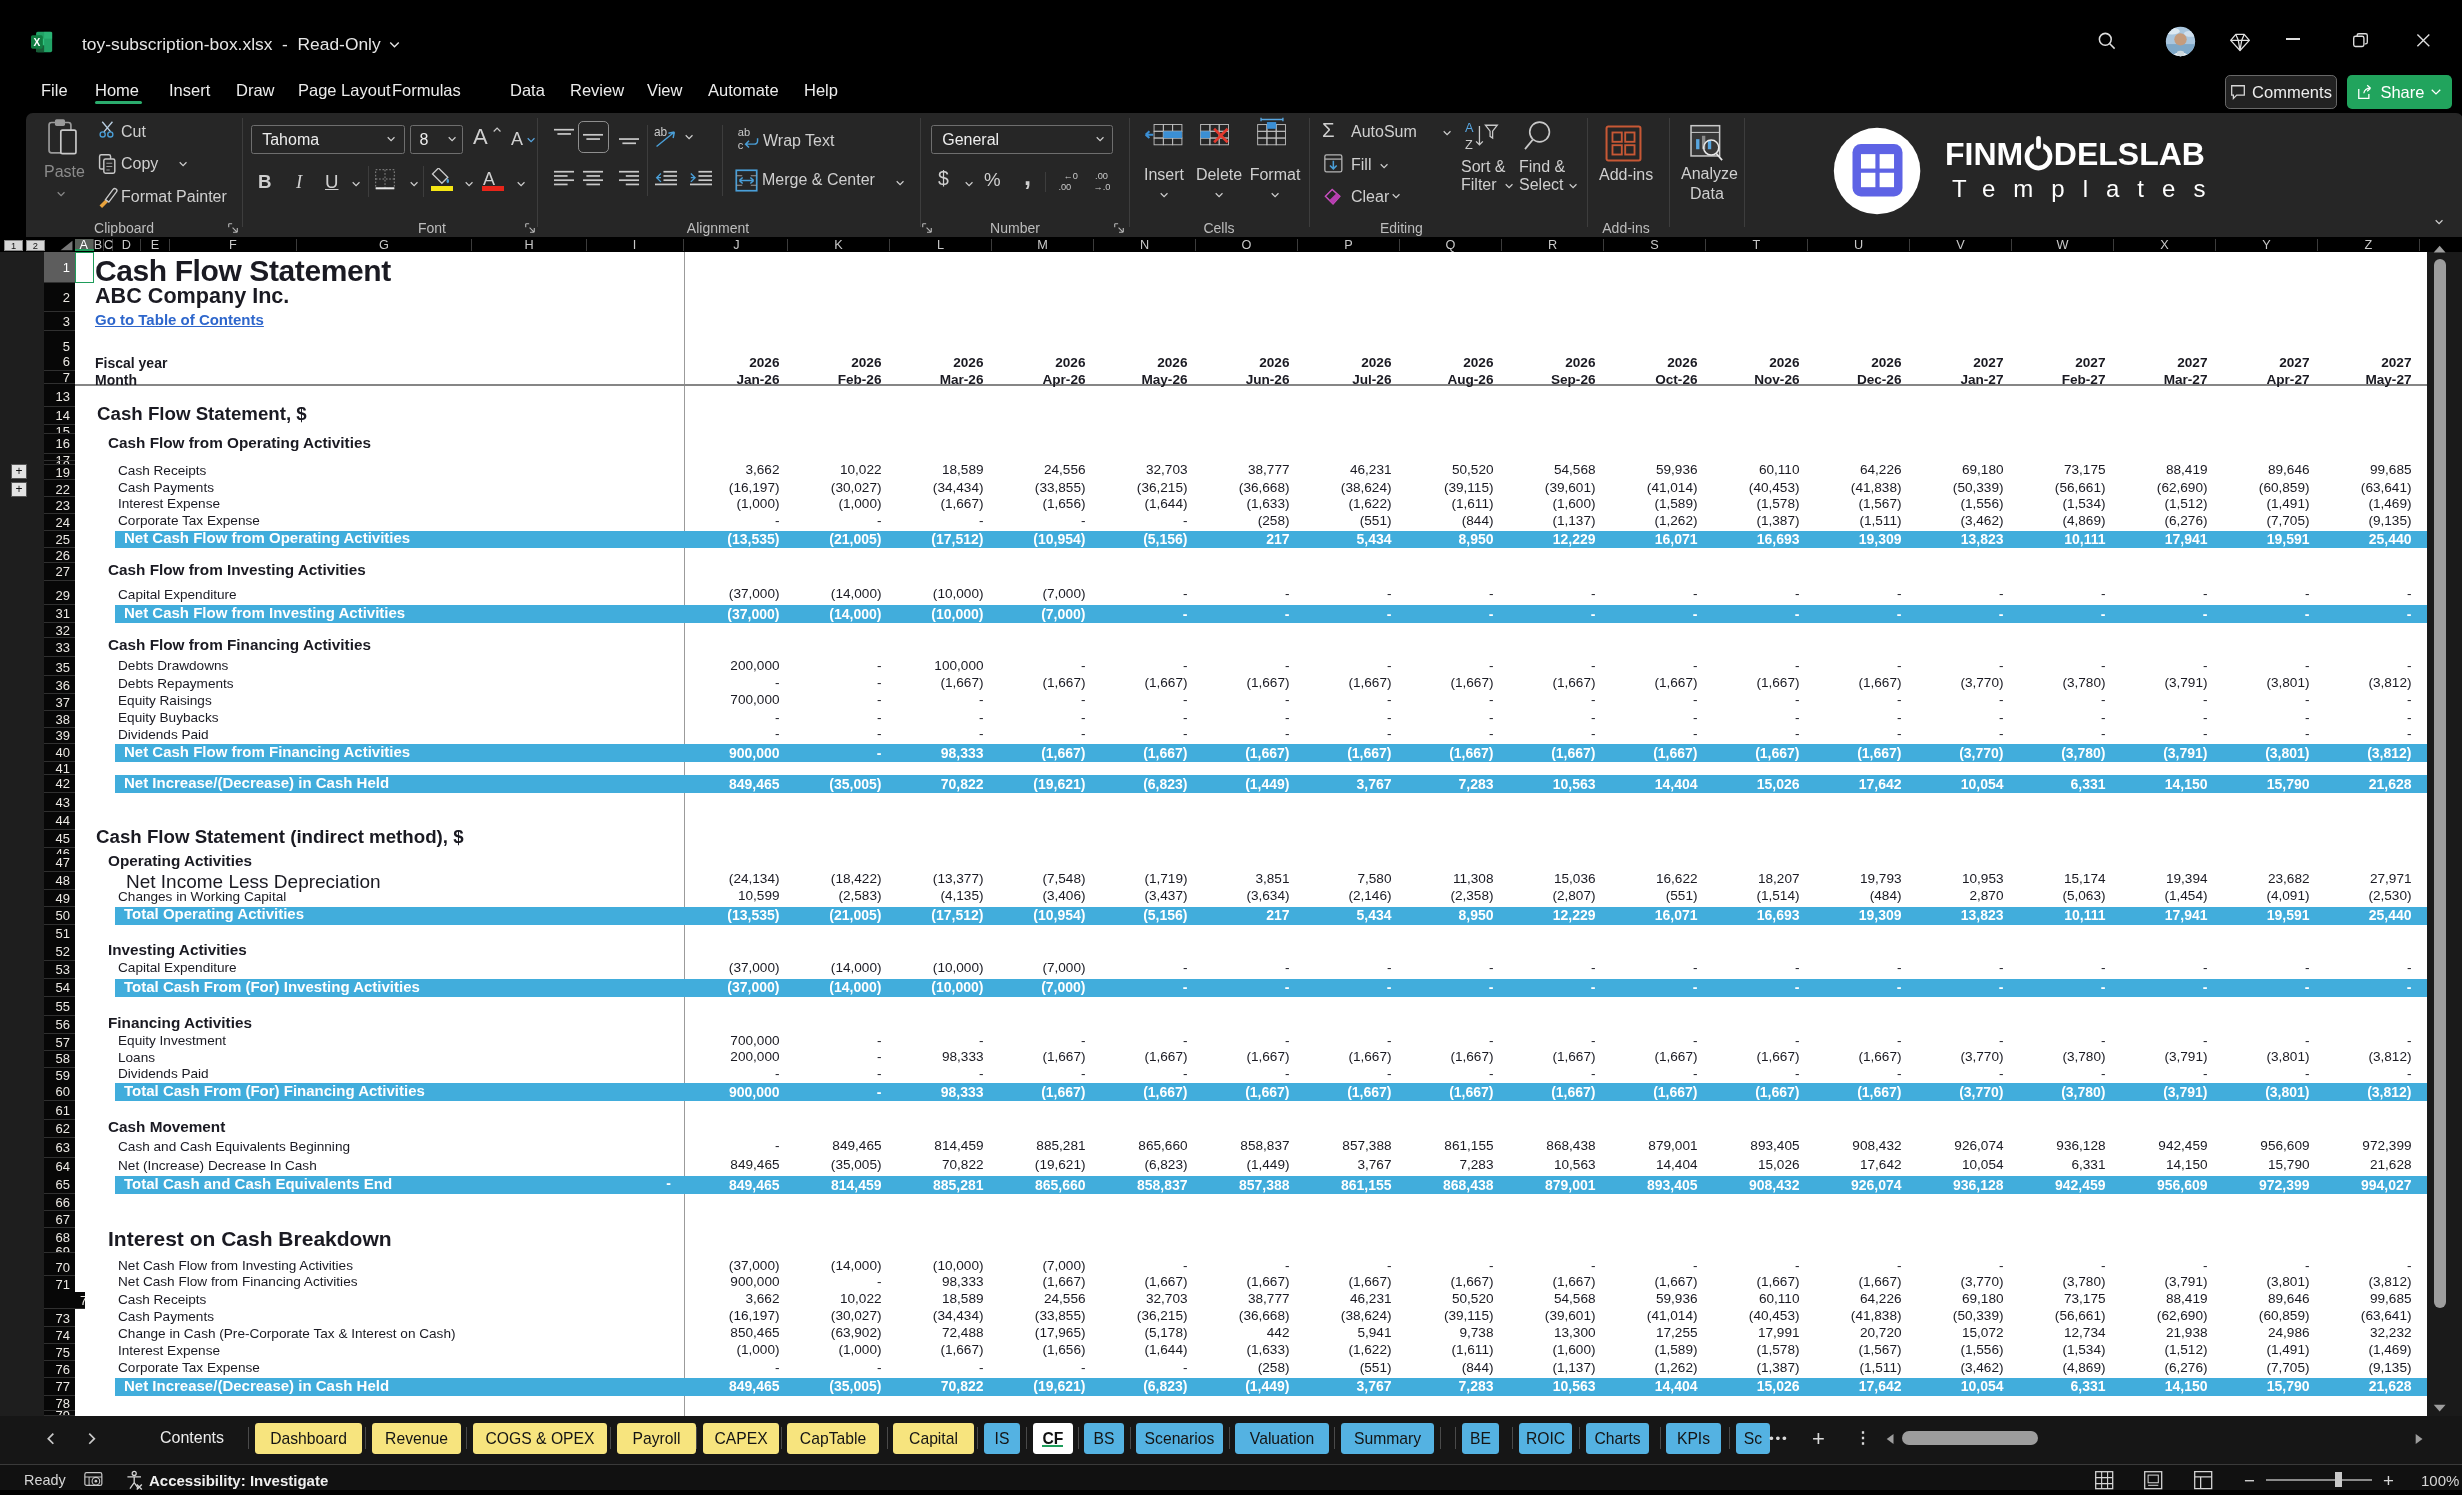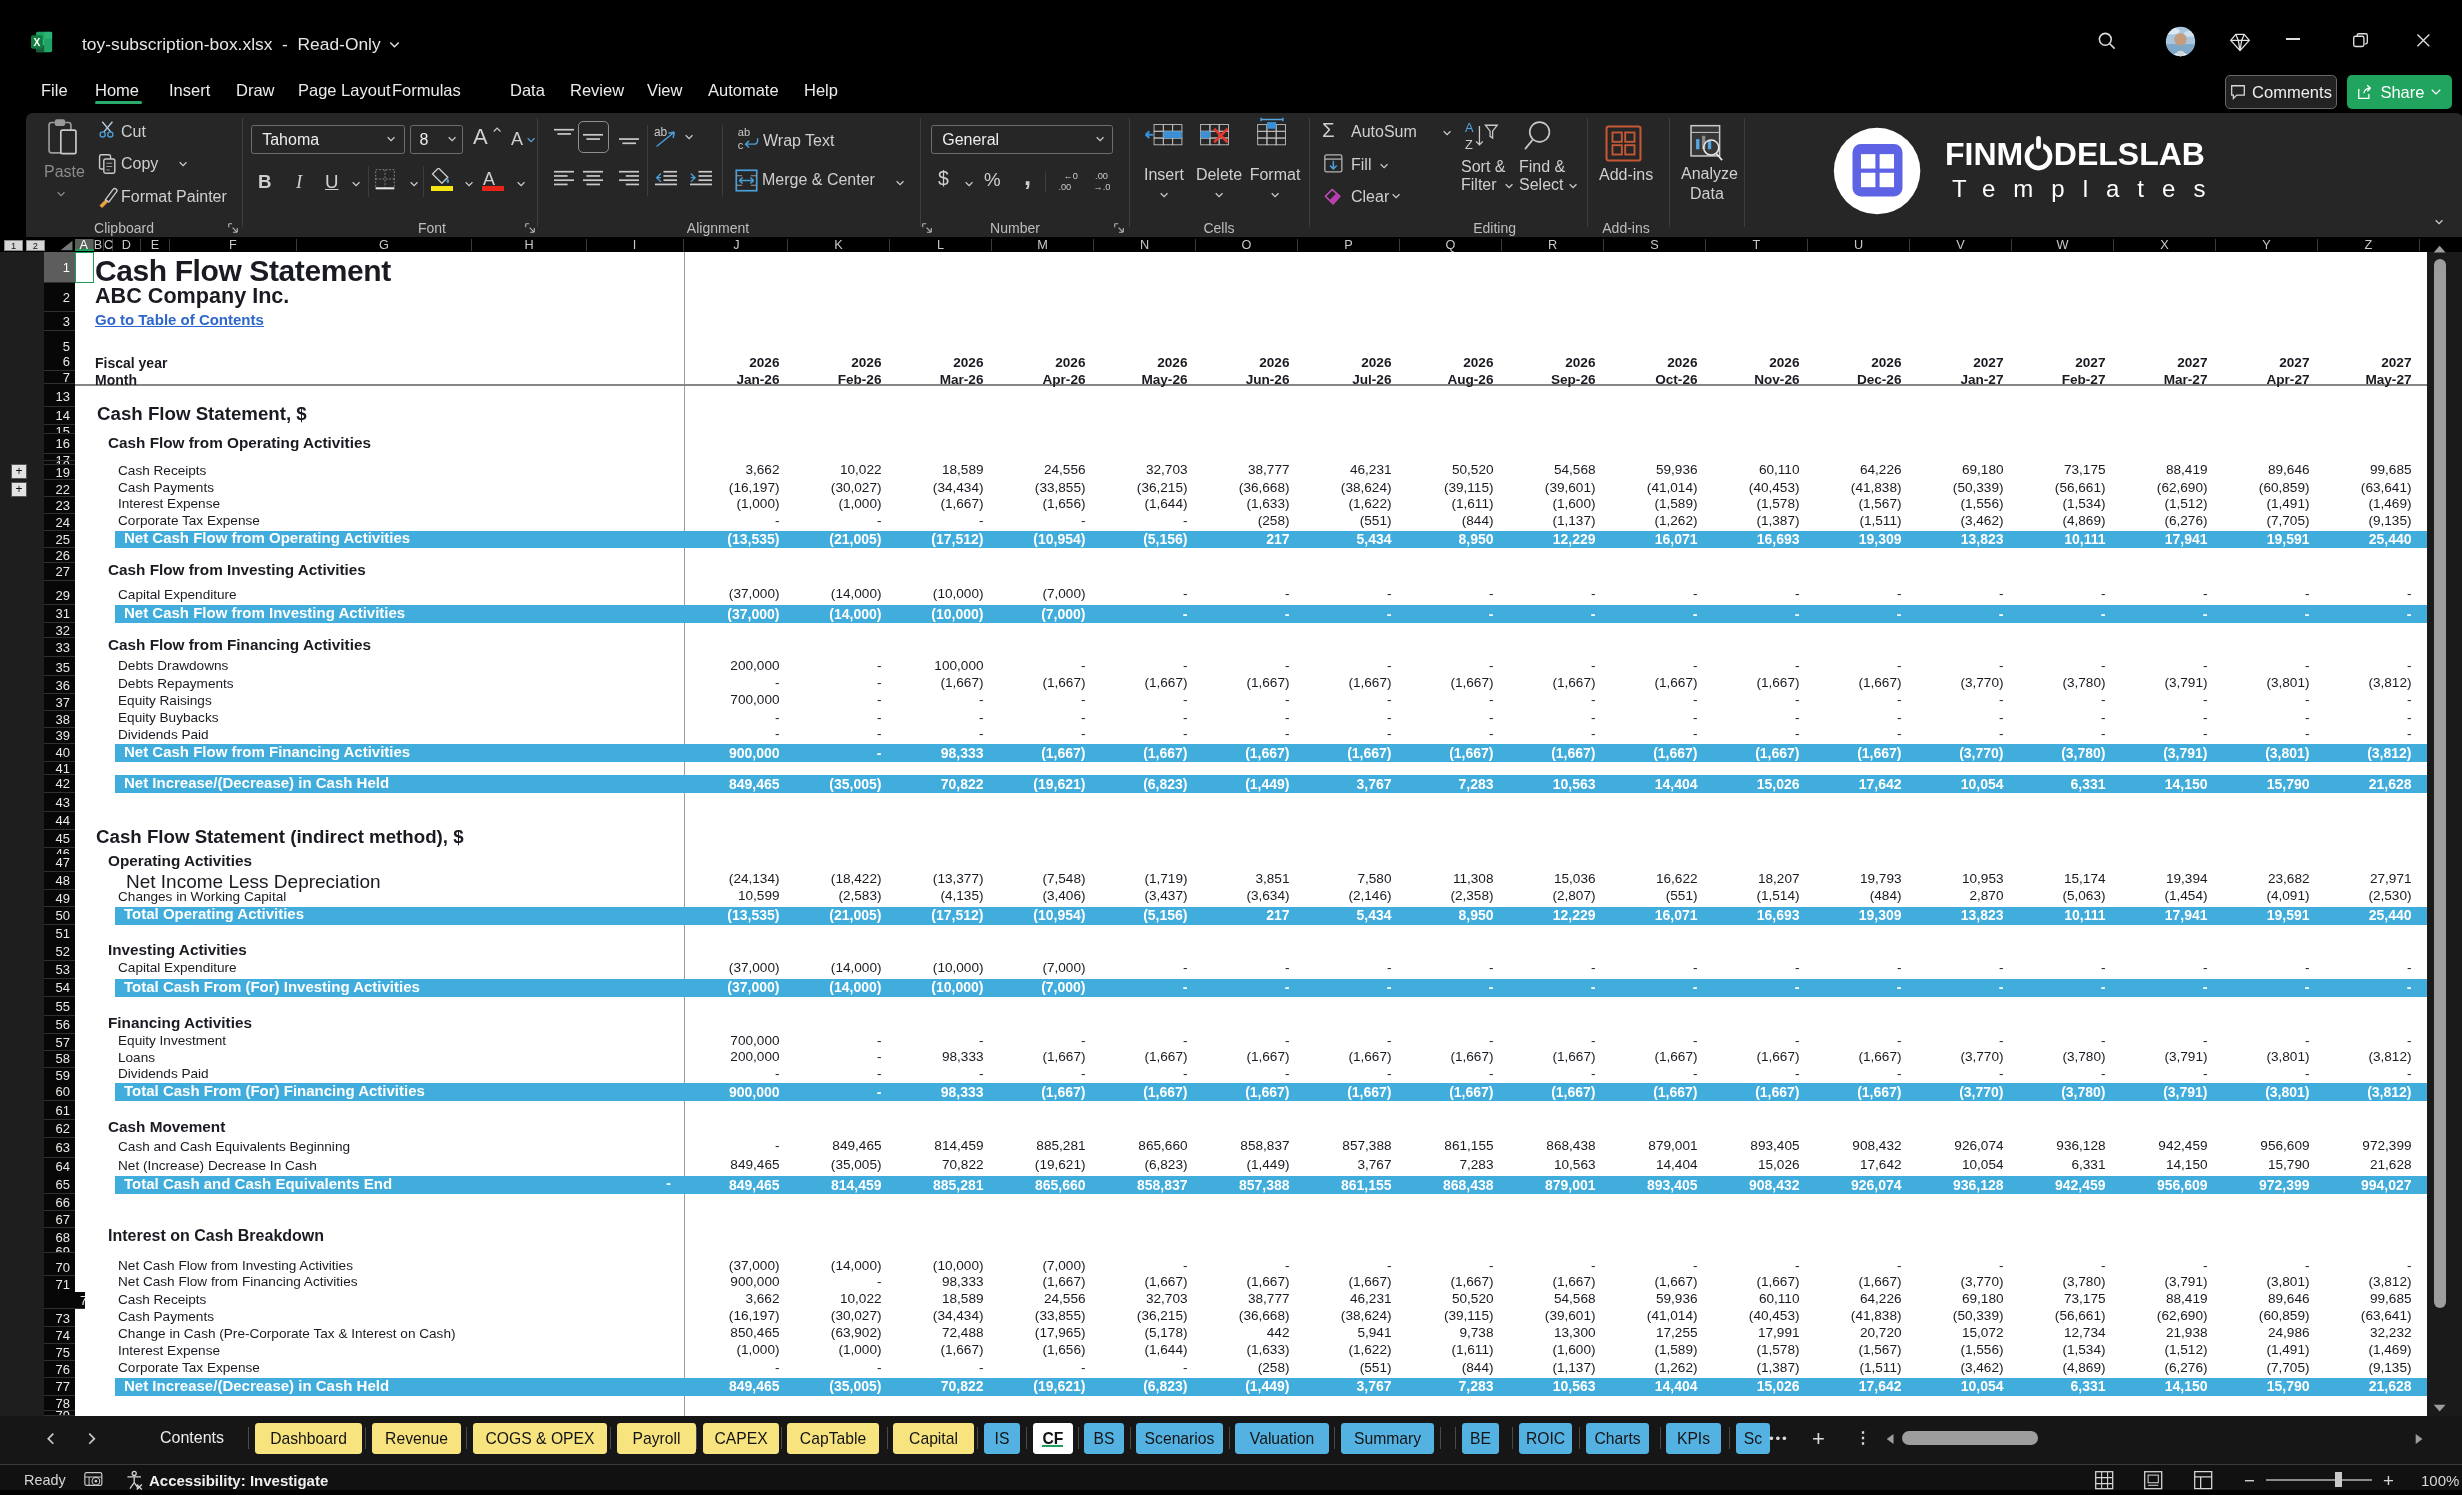--- a/index.html
+++ b/index.html
@@ -697,21 +697,21 @@
     <span>879,001</span>
     <span>893,405</span>
     <span>908,432</span>
     <span>926,074</span>
     <span>936,128</span>
     <span>942,459</span>
     <span>956,609</span>
     <span>972,399</span>
     <span>994,027</span>
   </div>
-<div class="lbl" style="left:108px;top:1227px;font-size:16px;font-weight:bold;color:#1a1a22">Interest on Cash Breakdown</div>
+<div class="lbl" style="left:108px;top:1227px;font-size:21px;font-weight:bold;color:#1a1a22">Interest on Cash Breakdown</div>
 <div class="lbl" style="left:118px;top:1258px;font-size:13.6px;color:#1a1a22">Net Cash Flow from Investing Activities</div>
 <div class="num" style="top:1258px">
     <span>(37,000)</span>
     <span>(14,000)</span>
     <span>(10,000)</span>
     <span>(7,000)</span>
     <span>-</span>
     <span>-</span>
     <span>-</span>
     <span>-</span>
@@ -1210,21 +1210,21 @@
   </svg>
 <svg class="a" style="left:1519px;top:120px" width="36" height="36" viewBox="0 0 42 42">
 <circle cx="24" cy="14" r="11.5" stroke="#c9c9c9" stroke-width="1.9" fill="none"></circle>
 <line x1="16" y1="23" x2="7" y2="34" stroke="#c9c9c9" stroke-width="2.1"></line>
   </svg>
 <div class="a gl" style="left:1519px;top:158px;font-size:16px">Find &amp;</div>
 <div class="a gl" style="left:1519px;top:176px;font-size:16px">Select</div>
 <svg class="a" style="left:1568px;top:183px" width="10.2" height="6.8" viewBox="0 0 12 8">
     <path d="M2 1.5l4 4 4-4" stroke="#cfcfcf" stroke-width="1.4" fill="none"></path>
   </svg>
-<div class="a" style="left:1448px;top:220px;width:136px;margin-left:-68px;text-align:right;color:#bdbdbd;font-size:14px">Editing</div>
+<div class="a" style="left:1448px;top:220px;width:136px;margin-left:-68px;text-align:left;color:#bdbdbd;font-size:14px">Editing</div>
 <div class="a" style="left:1587px;top:118px;width:0.8px;height:109px;background:#3d3d3d"></div>
 <svg class="a" style="left:1604px;top:124px" width="39" height="39" viewBox="0 0 46 46">
 <rect x="3" y="3" width="40" height="40" rx="2" stroke="#c75835" stroke-width="2.4" fill="none"></rect>
 <rect x="10" y="10" width="11" height="11" stroke="#c75835" stroke-width="2.2" fill="none"></rect>
 <rect x="25" y="10" width="11" height="11" stroke="#c75835" stroke-width="2.2" fill="none"></rect>
 <rect x="10" y="25" width="11" height="11" stroke="#c75835" stroke-width="2.2" fill="none"></rect>
 <rect x="25" y="25" width="11" height="11" stroke="#c75835" stroke-width="2.2" fill="none"></rect>
   </svg>
 <div class="a gl" style="left:1599px;top:166px;font-size:16px">Add-ins</div>
 <div class="a" style="left:1626px;top:220px;width:136px;margin-left:-68px;text-align:center;color:#bdbdbd;font-size:14px">Add-ins</div>

